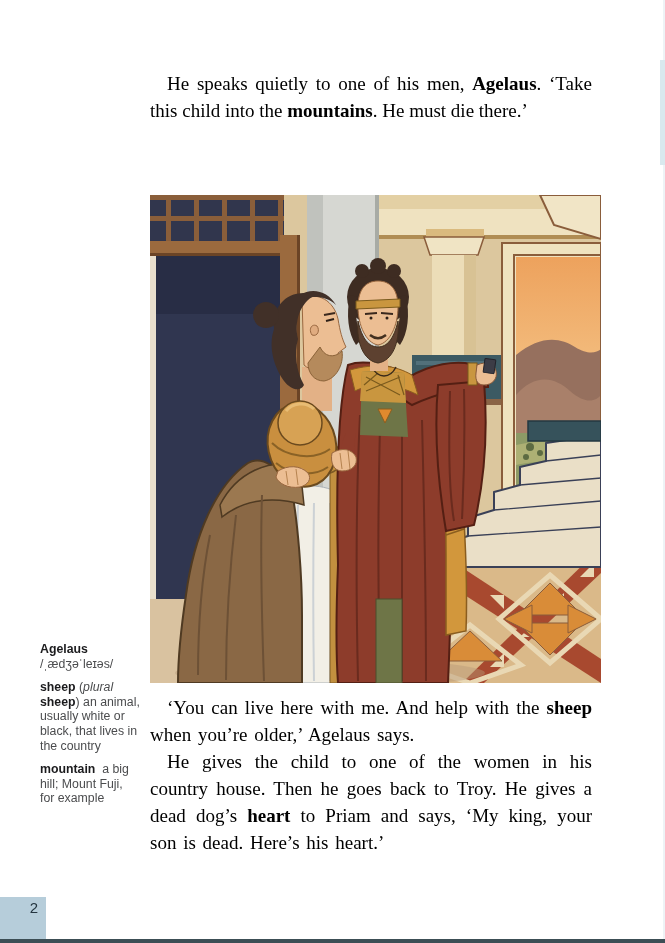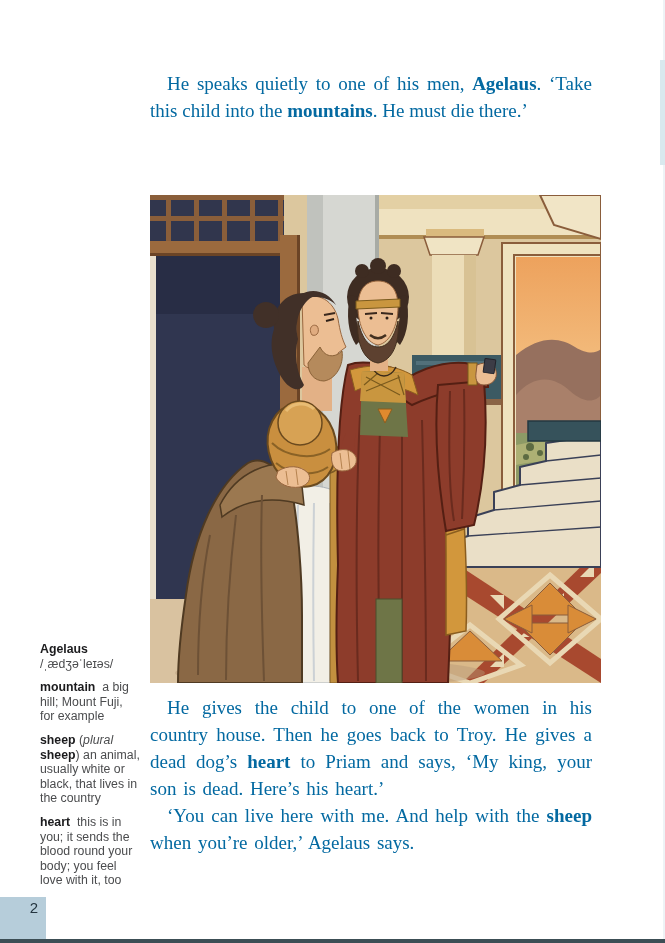--- a/index.html
+++ b/index.html
@@ -1,19 +1,19 @@
 <!DOCTYPE html>
 <html><head>
 <meta charset="utf-8">
 <style>
   html,body{margin:0;padding:0;background:#ffffff;}
   .page{position:relative;width:665px;height:943px;background:#ffffff;overflow:hidden;
         font-family:"Liberation Serif",serif;}
   
-  .story-block{position:absolute;left:150px;width:442px;color:#0369a1;}
+  .story-block{position:absolute;left:150px;width:442px;color:#000000;}
   .story-top{top:70px;}
   .story-bottom{top:694px;}
   .story-block p{margin:0;font-size:19px;line-height:27px;text-align:justify;text-indent:17px;}
   .story-bottom p{word-spacing:2px;}
   .seg-b{font-weight:bold;}
   .seg-i{font-style:italic;}
   
   .glossary{position:absolute;left:40px;top:642px;width:100px;
             font-family:"Liberation Sans",sans-serif;font-size:12.3px;line-height:14.6px;color:#4b4c4e;}
   .gloss-entry{margin:0 0 9px 0;}
@@ -216,29 +216,28 @@
         <path d="M196,238 C192,246 190,254 192,262 L206,266 C204,256 204,246 206,238 Z" fill="#8d3c2b"></path>
         <path d="M128,276 C138,270 150,270 158,278 C162,284 158,290 150,292 C138,294 128,288 126,282 Z" fill="#ecbe93" stroke="#99673f" stroke-width="1"></path>
         <path d="M136,276 L138,290 M146,274 L148,290" stroke="#b5824f" stroke-width="1"></path>
         <path d="M182,258 C192,252 202,254 206,262 C208,270 202,276 192,276 C184,276 180,268 182,258 Z" fill="#ecbe93" stroke="#99673f" stroke-width="1"></path>
         <path d="M190,258 L192,274 M198,256 L200,274" stroke="#b5824f" stroke-width="1"></path>
       </g>
     </svg>
   </div>
 
   <div class="story-block story-bottom">
+    <p><span>‘You can live here with me. And help with the </span><span class="seg-b">sheep</span><span> when you’re older,’ Agelaus says.</span></p>
     <p><span>He gives the child to one of the women in his country house. Then he goes back to Troy. He gives a dead dog’s </span><span class="seg-b">heart</span><span> to Priam and says, ‘My king, your son is dead. Here’s his heart.’</span></p>
-    <p><span>‘You can live here with me. And help with the </span><span class="seg-b">sheep</span><span> when you’re older,’ Agelaus says.</span></p>
   </div>
 
   <aside class="glossary">
     <div class="gloss-entry"><span class="seg-b">Agelaus</span><br><span>/ˌædʒəˈleɪəs/</span></div>
+    <div class="gloss-entry"><span class="seg-b">sheep</span><span> (</span><span class="seg-i">plural</span><span> </span><span class="seg-b">sheep</span><span>) an animal, usually white or black, that lives in the country</span></div>
     <div class="gloss-entry"><span class="seg-b">mountain</span><span>&nbsp; a big hill; Mount Fuji, for example</span></div>
-    <div class="gloss-entry"><span class="seg-b">sheep</span><span> (</span><span class="seg-i">plural</span><span> </span><span class="seg-b">sheep</span><span>) an animal, usually white or black, that lives in the country</span></div>
-    <div class="gloss-entry"><span class="seg-b">heart</span><span>&nbsp; this is in you; it sends the blood round your body; you feel love with it, too</span></div>
   </aside>
 
   <div class="pagenum-box">
     <span>2</span>
   </div>
 
   <div class="bottom-bar"></div>
 
 </div>
 

